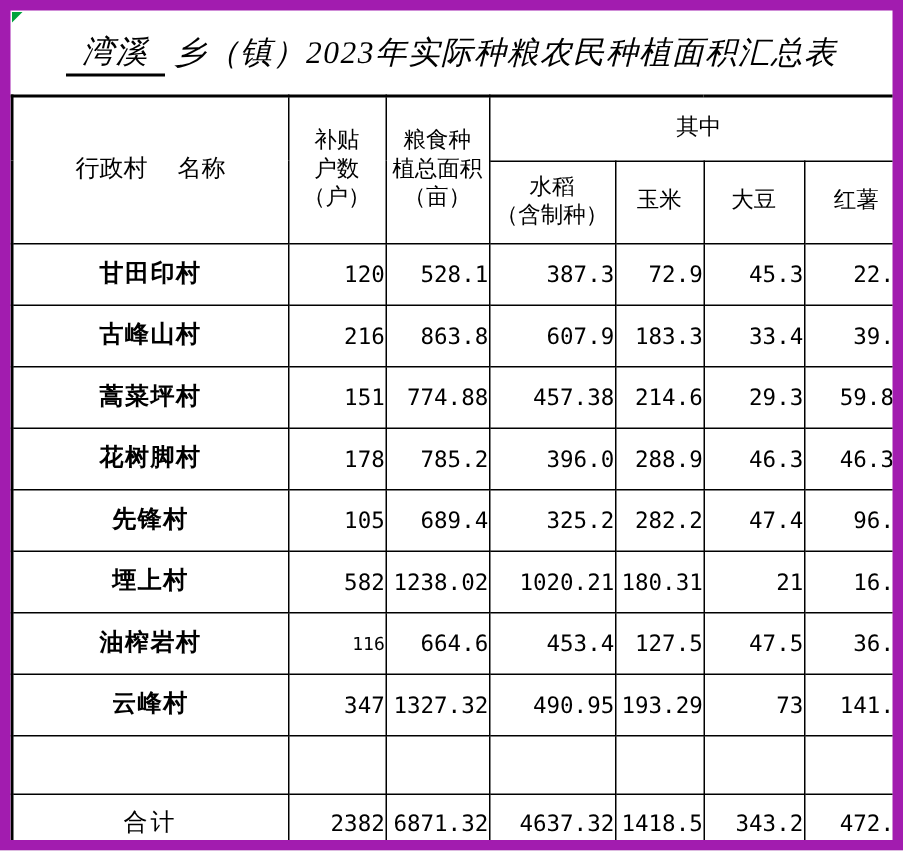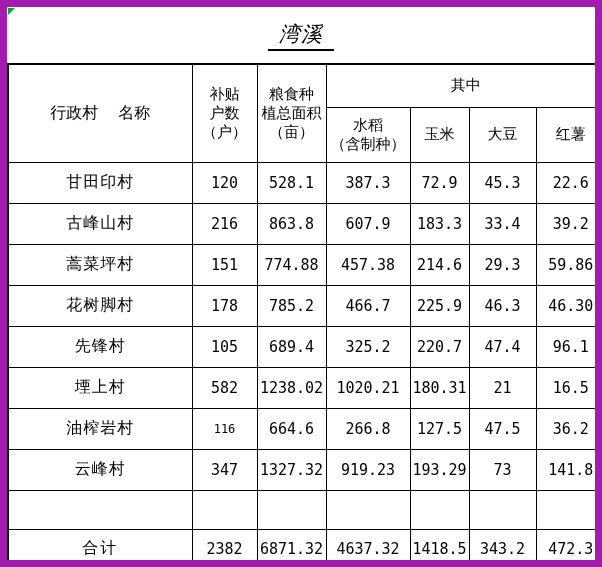--- a/index.html
+++ b/index.html
@@ -61,37 +61,39 @@
   }
   tr.hdr-top{height:43px;}
   tr.hdr-sub{height:55px;}
   tr.data{height:41px;}
   tr.empty-row{height:39px;}
   tr.total-row{height:40px;}
   .village-header{
     display:flex;justify-content:center;gap:20px;
     font-size:16px;
   }
-  td.name-cell{font-size:16px;letter-spacing:1px;}
+  td.name-cell{font-size:16px;letter-spacing:1px;font-weight:bold;}
   td.num{
     font-family:"DejaVu Sans Mono","Liberation Mono",monospace;
     font-size:15px;
+    text-align:right;
   }
   td.num.small{font-size:12px;}
   td.total-label{font-size:16px;letter-spacing:2px;margin-top:21px;}
 </style>
 </head>
 <body>
 
 <div class="sheet">
 
   <div class="corner-marker"></div>
 
   <div class="title-wrap">
     <span class="title-underlined">湾溪</span>
+      <span class="title-suffix">乡（镇）2023年实际种粮农民种植面积汇总表</span>
   </div>
 
   <table>
     <colgroup>
       <col class="c-name">
         <col class="c-house">
         <col class="c-total">
       <col class="c-rice">
         <col class="c-corn">
         <col class="c-soy">
@@ -147,57 +149,57 @@
           <td class="num">774.88</td>
           <td class="num">457.38</td>
           <td class="num">214.6</td>
           <td class="num">29.3</td>
           <td class="num">59.86</td>
         </tr>
         <tr class="data">
           <td class="name-cell">花树脚村</td>
           <td class="num">178</td>
           <td class="num">785.2</td>
-          <td class="num">466.7</td>
-          <td class="num">225.9</td>
+          <td class="num">396.0</td>
+          <td class="num">288.9</td>
           <td class="num">46.3</td>
           <td class="num">46.30</td>
         </tr>
         <tr class="data">
           <td class="name-cell">先锋村</td>
           <td class="num">105</td>
           <td class="num">689.4</td>
           <td class="num">325.2</td>
-          <td class="num">220.7</td>
+          <td class="num">282.2</td>
           <td class="num">47.4</td>
           <td class="num">96.1</td>
         </tr>
         <tr class="data">
           <td class="name-cell">堙上村</td>
           <td class="num">582</td>
           <td class="num">1238.02</td>
           <td class="num">1020.21</td>
           <td class="num">180.31</td>
           <td class="num">21</td>
           <td class="num">16.5</td>
         </tr>
         <tr class="data">
           <td class="name-cell">油榨岩村</td>
           <td class="num small">116</td>
           <td class="num">664.6</td>
-          <td class="num">266.8</td>
+          <td class="num">453.4</td>
           <td class="num">127.5</td>
           <td class="num">47.5</td>
           <td class="num">36.2</td>
         </tr>
         <tr class="data">
           <td class="name-cell">云峰村</td>
           <td class="num">347</td>
           <td class="num">1327.32</td>
-          <td class="num">919.23</td>
+          <td class="num">490.95</td>
           <td class="num">193.29</td>
           <td class="num">73</td>
           <td class="num">141.8</td>
         </tr>
       </tbody>
     <tbody>
       <tr class="empty-row">
         <td></td>
         <td></td>
         <td></td>

